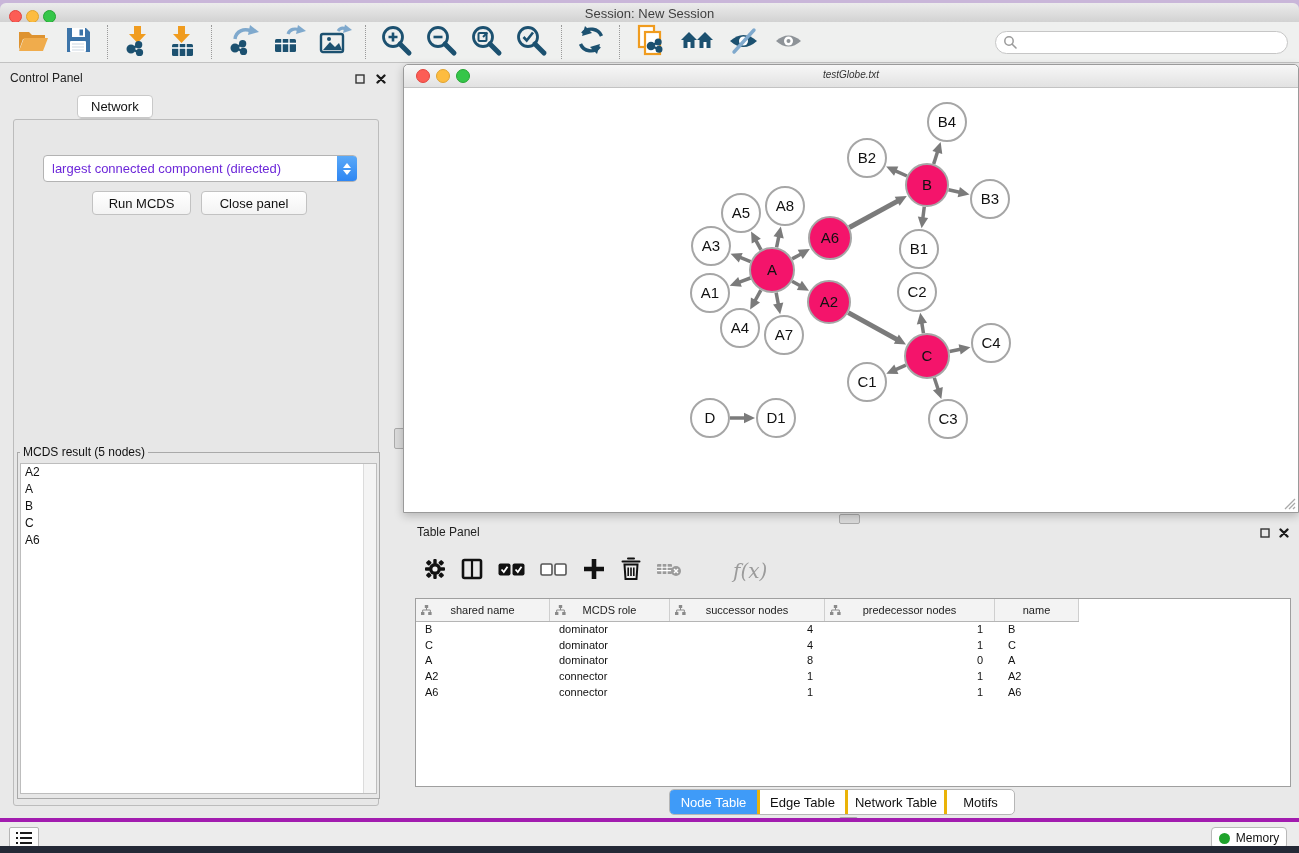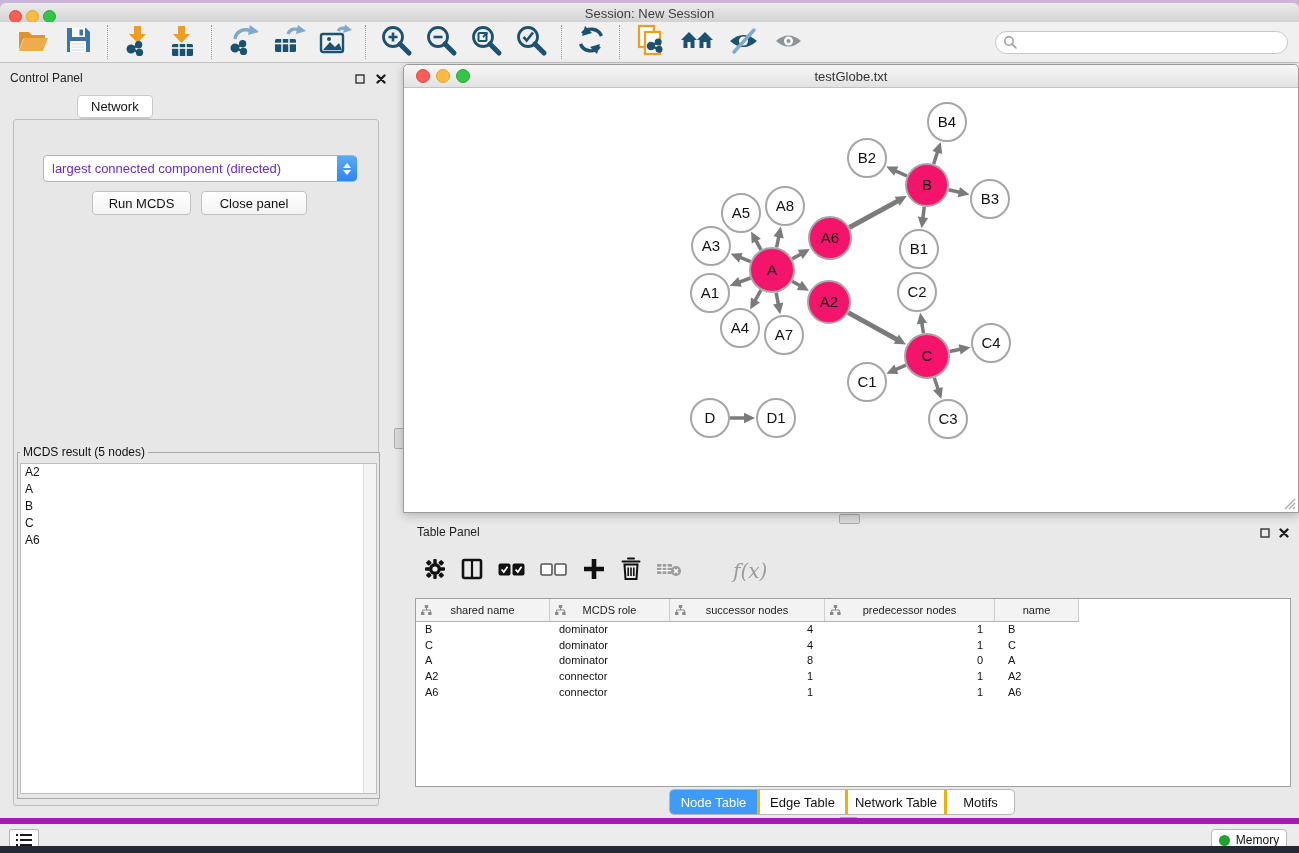--- a/index.html
+++ b/index.html
@@ -48,21 +48,21 @@
   .result-list{position:absolute;left:3px;right:3px;top:18px;bottom:3px;background:#fff;border:1px solid #bdbdbd;overflow:hidden;}
   .result-item{font-size:12px;padding:1px 0 1px 4px;line-height:15px;color:#111;}
   .vtrack{position:absolute;top:0;right:0;bottom:0;width:12px;background:#f4f4f4;border-left:1px solid #dcdcdc;}
   
   .netwin{left:403px;top:64px;width:896px;height:449px;background:#fff;border:1px solid #9a9a9a;
           border-radius:5px 5px 0 0;box-shadow:0 3px 10px rgba(0,0,0,.22);box-sizing:border-box;}
   .netwin .bar{position:absolute;left:0;top:0;right:0;height:22px;border-radius:5px 5px 0 0;
           background:linear-gradient(#f7f7f7,#e2e2e2);border-bottom:1px solid #c3c3c3;}
   .netwin .bar .tl{top:4px;width:12px;height:12px;}
   .netwin .bar .tl.r{left:12px;} .netwin .bar .tl.y{left:32px;} .netwin .bar .tl.g{left:52px;}
-  .netwin .bar .t{position:absolute;left:0;right:0;top:4px;text-align:center;font-size:13px;color:#333;}
+  .netwin .bar .t{position:absolute;left:0;right:0;top:4px;text-align:center;font-size:10px;color:#333;font-style:italic;}
   .net-canvas{position:absolute;left:1px;top:23px;width:892px;height:424px;background:#fff;}
   .grip{position:absolute;right:2px;bottom:2px;width:14px;height:14px;}
   
   .grab{background:#dadada;border:1px solid #ababab;border-radius:2px;}
   
   .tp-toolbar{left:424px;top:554px;height:34px;display:flex;align-items:center;gap:15px;}
   .tp-table{left:415px;top:598px;width:876px;height:189px;background:#fff;border:1px solid #9f9f9f;box-sizing:border-box;}
   .thead{position:absolute;left:0;top:0;height:22px;background:#f3f3f3;border-bottom:1px solid #b5b5b5;display:flex;}
   .th{position:relative;height:22px;display:flex;align-items:center;justify-content:center;
       font-size:11px;color:#222;border-right:1px solid #cfcfcf;box-sizing:border-box;}
@@ -72,21 +72,21 @@
   .td.c0{padding-left:9px;} .td.c1{padding-left:9px;}
   .td.c2,.td.c3{text-align:right;padding-right:12px;}
   .td.c4{padding-left:13px;}
   .bottom-tabs{left:669px;top:789px;height:24px;display:flex;border:1px solid #b6b6b6;border-radius:5px;
                overflow:hidden;background:#fff;}
   .bt{height:24px;display:flex;align-items:center;justify-content:center;font-size:13px;color:#111;
       border-left:3px solid #eab308;box-sizing:border-box;}
   .bt:first-child{border-left:none;}
   .bt.active{background:#3f9bf8;color:#fff;}
   
-  .statusbar{left:0;top:818px;width:1299px;height:28px;background:#ececec;border-top:6px solid #a21caf;}
+  .statusbar{left:0;top:818px;width:1299px;height:28px;background:#ececec;border-top:4px solid #a21caf;}
   .list-btn{position:absolute;left:9px;top:5px;width:28px;height:23px;background:#fdfdfd;border:1px solid #b5b5b5;
             border-radius:2px;display:flex;align-items:center;justify-content:center;}
   .mem-btn{position:absolute;right:12px;top:5px;width:74px;height:20px;background:#fff;border:1px solid #b9b9b9;
            border-radius:4px;display:flex;align-items:center;justify-content:center;gap:6px;font-size:12px;color:#111;}
   .mem-dot{width:11px;height:11px;border-radius:50%;background:#1fa32c;}
   .desktop-bottom{left:0;top:846px;width:1299px;height:7px;background:#242936;}
 </style>
 </head>
 <body>
 

